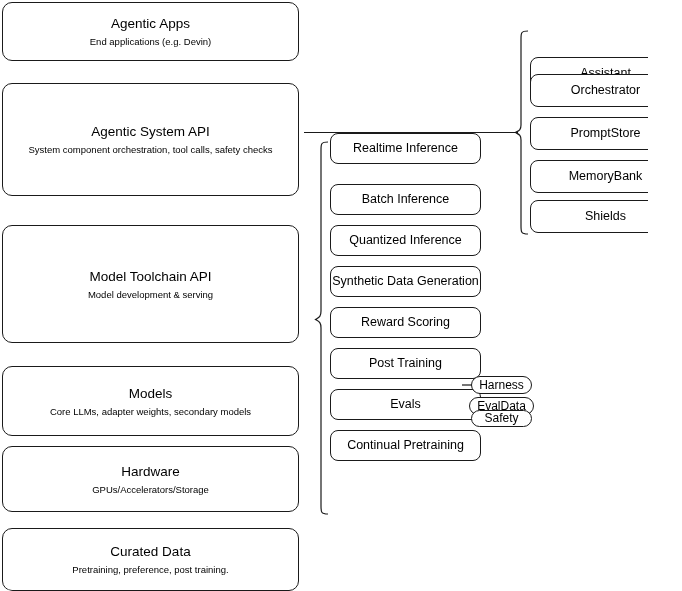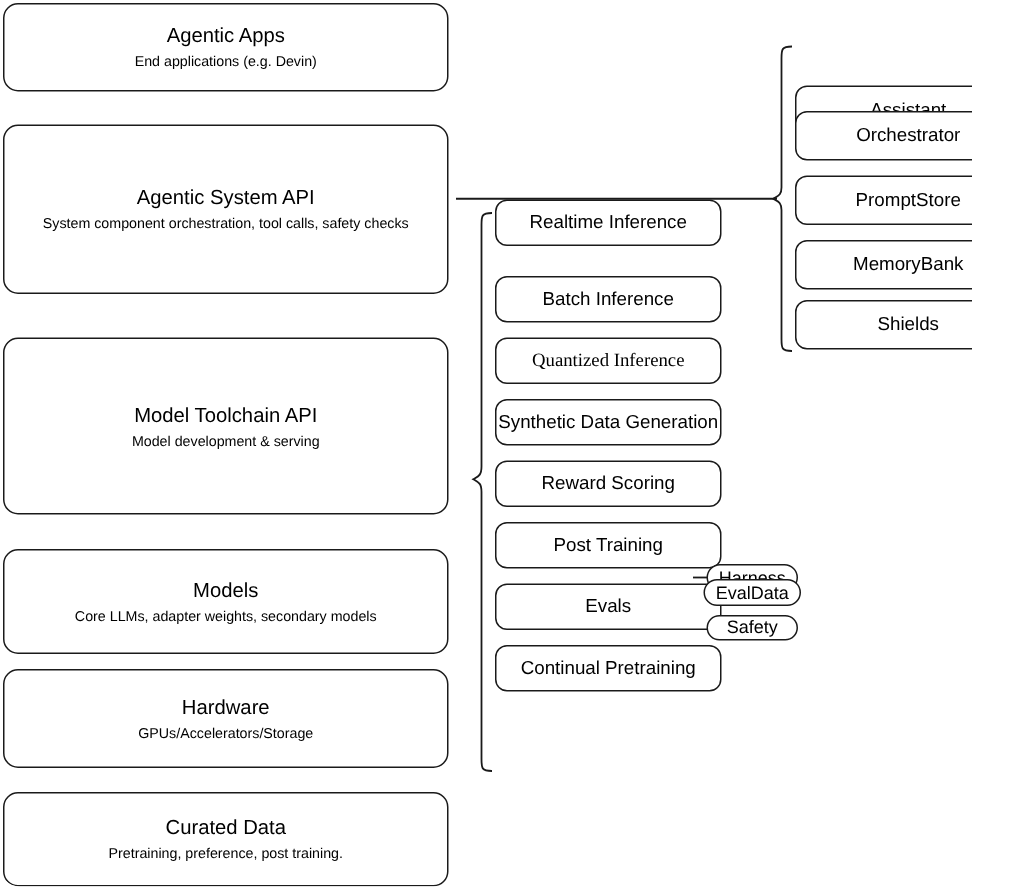--- a/index.html
+++ b/index.html
@@ -146,41 +146,41 @@
     <div class="title">Curated Data</div>
     <div class="subtitle">Pretraining, preference, post training.</div>
   </div>
 
   <div class="box svc-box" style="top:133px;">
     <div class="title">Realtime Inference</div>
   </div>
   <div class="box svc-box" style="top:184px;">
     <div class="title">Batch Inference</div>
   </div>
-  <div class="box svc-box" style="top:225px;font-family:Liberation Serif, serif;">
+  <div class="box svc-box" style="top:225px;">
     <div class="title">Quantized Inference</div>
   </div>
   <div class="box svc-box" style="top:266px;">
     <div class="title">Synthetic Data Generation</div>
   </div>
   <div class="box svc-box" style="top:307px;">
     <div class="title">Reward Scoring</div>
   </div>
   <div class="box svc-box" style="top:348px;">
     <div class="title">Post Training</div>
   </div>
   <div class="box svc-box" style="top:389px;">
     <div class="title">Evals</div>
   </div>
   <div class="box svc-box" style="top:430px;text-align:center;">
     <div class="title">Continual Pretraining</div>
   </div>
 
   <div class="pill" style="left:471px; top:376px; width:61px; height:18px;text-align:right;">Harness</div>
-  <div class="pill" style="left:469px; top:386px; width:65px; height:18px;">EvalData</div>
+  <div class="pill" style="left:469px; top:397px; width:65px; height:18px;">EvalData</div>
   <div class="pill" style="left:471px; top:410px; width:61px; height:17px;">Safety</div>
 
   <div class="box api-box" style="top:17px;margin-top:40px;">
     <div class="title">Assistant</div>
   </div>
   <div class="box api-box" style="top:74px;">
     <div class="title">Orchestrator</div>
   </div>
   <div class="box api-box" style="top:117px;">
     <div class="title">PromptStore</div>

